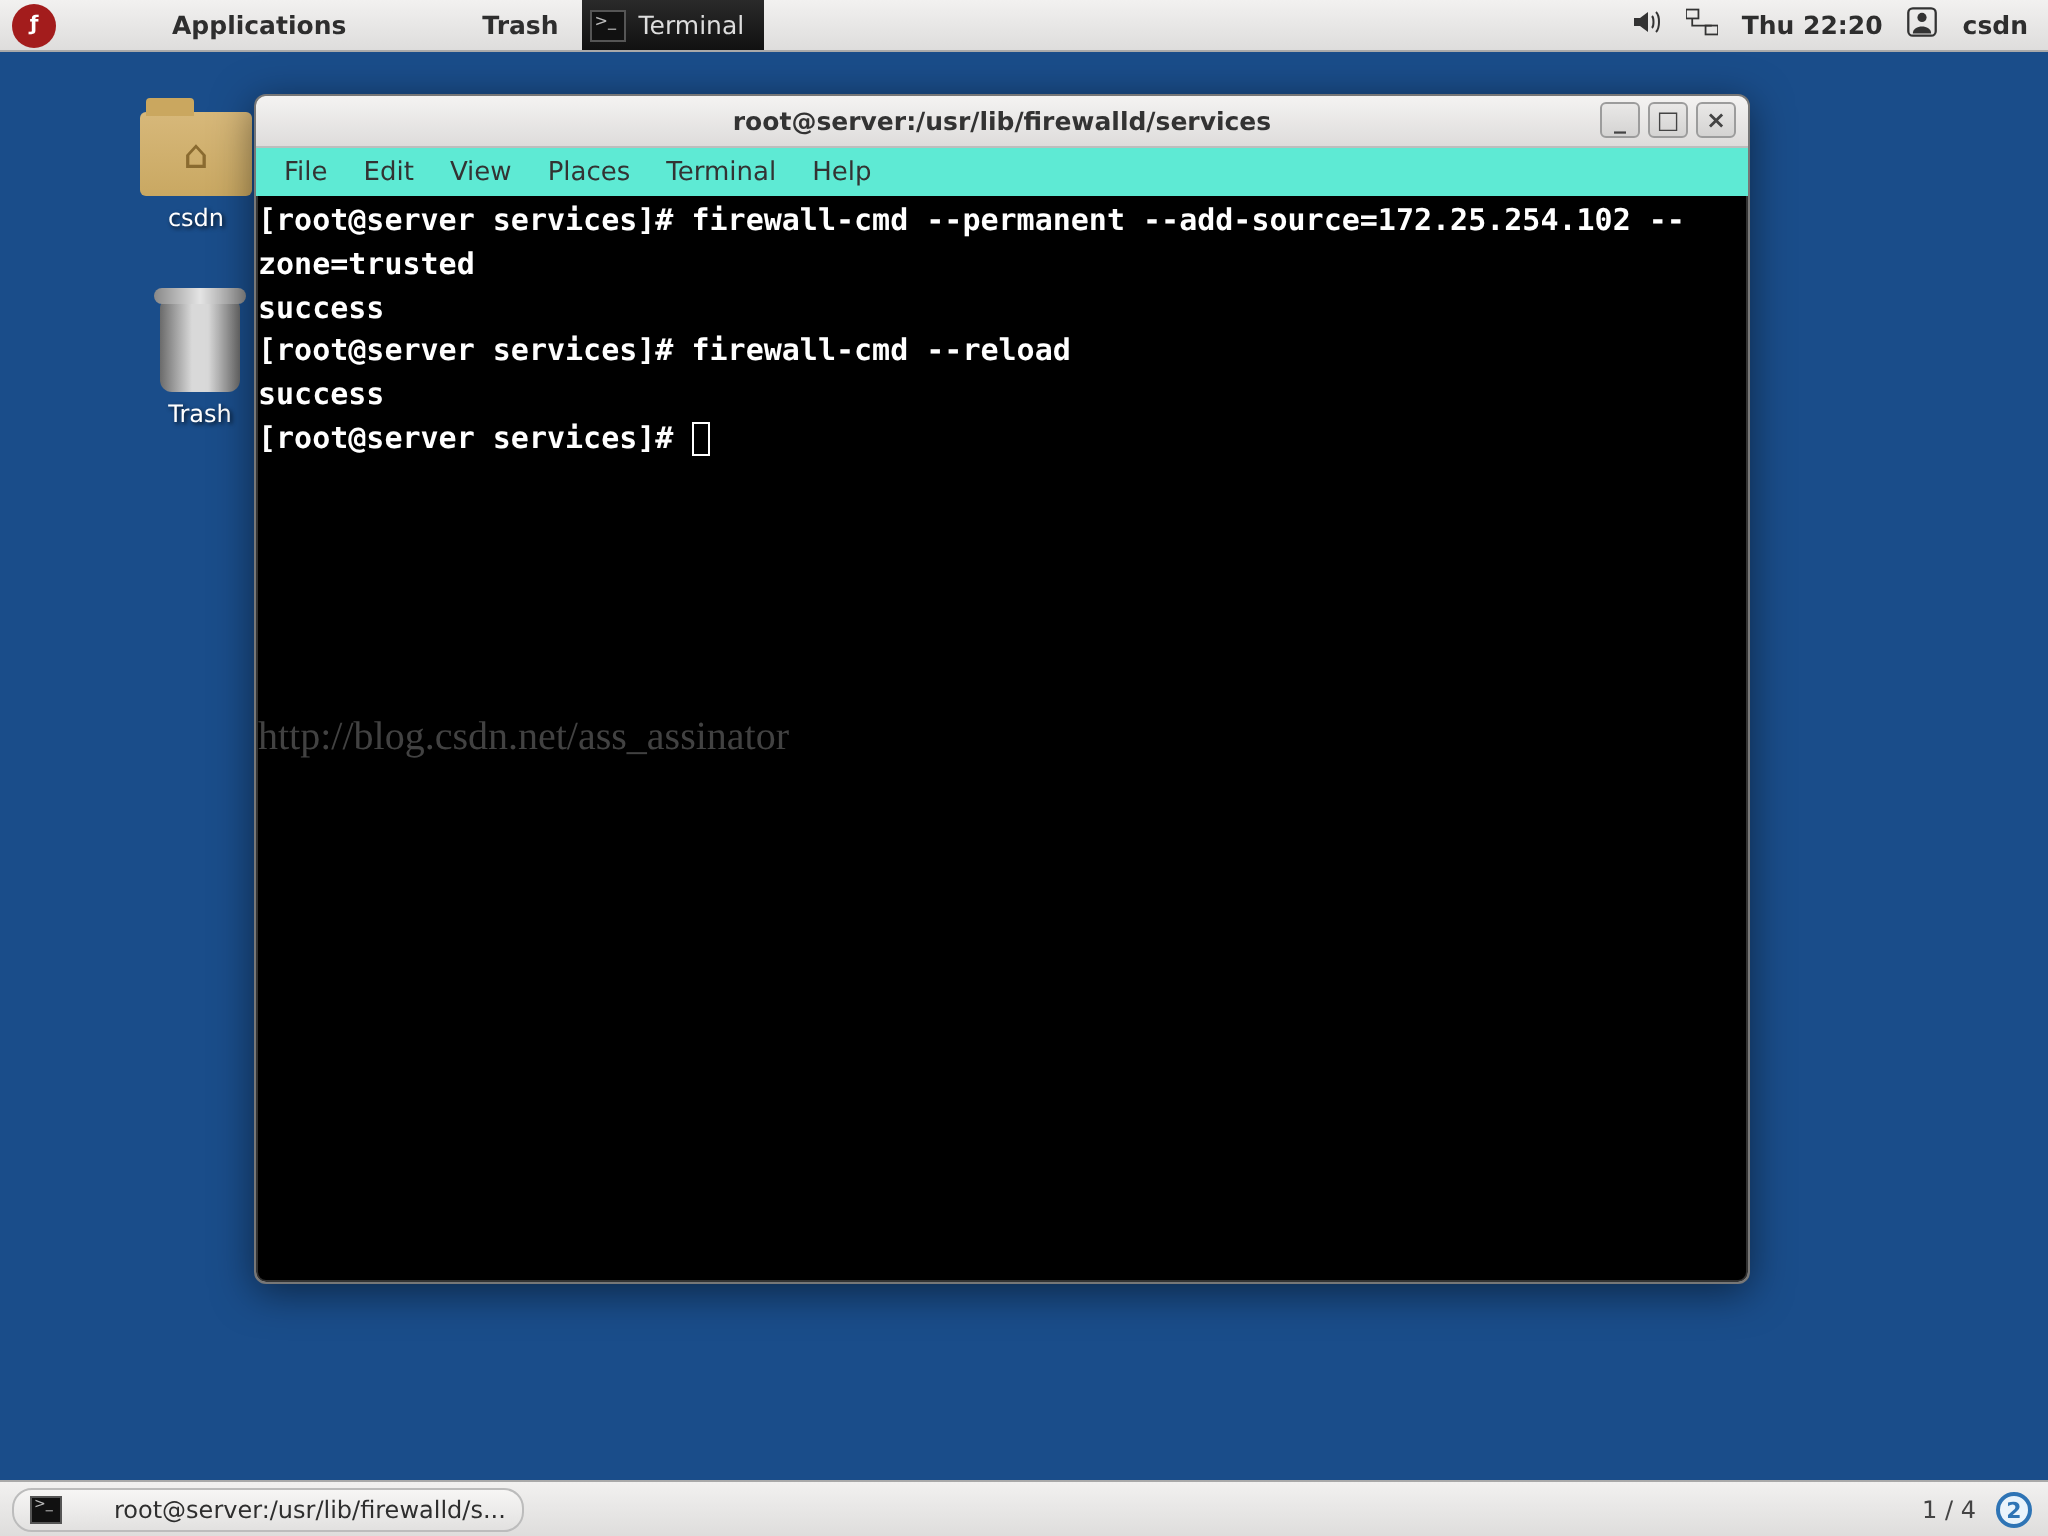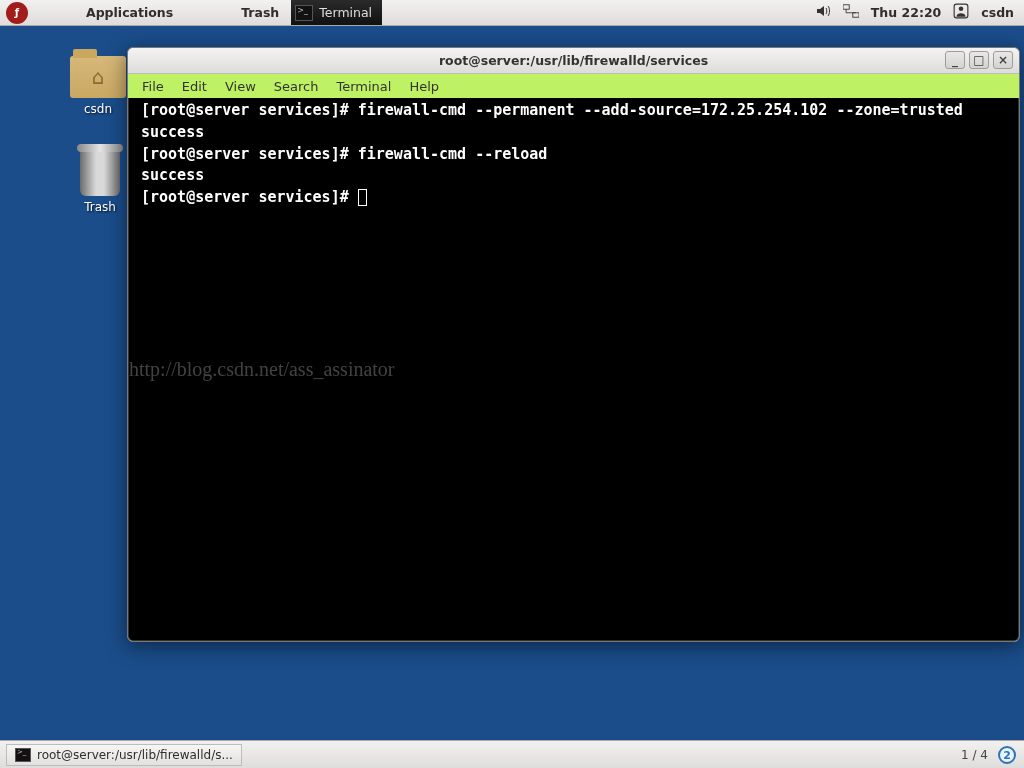--- a/index.html
+++ b/index.html
@@ -51,47 +51,47 @@
     border-radius:4px 4px 6px 6px; position:relative;
   }
   .desktop-icon .trash-can::before{
     content:""; position:absolute; top:-6px; left:-3px; right:-3px; height:8px;
     background:linear-gradient(90deg,#888,#e4e4e4,#888); border-radius:4px;
   }
   .desktop-icon .label{ text-shadow:1px 1px 2px rgba(0,0,0,.8); }
 
   
   .window {
-    position:absolute; left:127px; top:47px; width:893px; height:595px;
+    position:absolute; left:127px; top:47px; width:748px; height:595px;
     background:#eeeeec; border:1px solid #777; border-radius:6px;
     box-shadow:0 4px 20px rgba(0,0,0,.5);
     display:flex; flex-direction:column;
   }
   .titlebar{
     height:26px; background:linear-gradient(#f4f3f2,#dedcdb);
     border-bottom:1px solid #bdbdbd; border-radius:6px 6px 0 0;
     display:flex; align-items:center; justify-content:center; position:relative;
     font-size:12.5px; font-weight:bold; color:#333;
   }
   .win-buttons{ position:absolute; right:6px; top:3px; display:flex; gap:4px; }
   .win-btn{
     width:20px; height:18px; border:1px solid #9c9c9c; border-radius:3px;
     background:linear-gradient(#e9e8e7,#d4d3d2); color:#444;
     font-size:12px; line-height:16px; text-align:center; cursor:pointer;
   }
   .menubar{
-    height:24px; padding:0 6px; background:#bef264;
+    height:24px; padding:0 6px; background:#5eead4;
     display:flex; align-items:center; gap:2px; font-size:13px; color:#333;
   }
   .menubar .m{ padding:2px 8px; cursor:pointer; }
 
   .term-body{
     flex:1; background:#000; color:#fff;
     font-family:"DejaVu Sans Mono","Liberation Mono",monospace;
-    font-size:15px; line-height:1.45; padding:2px 12px;
+    font-size:15px; line-height:1.45; padding:2px 0;
     position:relative; white-space:pre-wrap; border:1px solid #333;
     border-top:none; border-bottom-left-radius:5px; border-bottom-right-radius:5px;
   }
   .term-body .bold{ font-weight:bold; }
   .watermark{
     position:absolute; left:0; right:0; top:50%; transform:translateY(-50%);
     font-family:"Nimbus Roman","Times New Roman",serif;
     font-size:20px; color:rgba(120,120,120,0.55); pointer-events:none;
   }
   .cursor{
@@ -99,22 +99,22 @@
   }
 
   
   .bottom-panel{
     position:absolute; left:0; right:0; bottom:0; height:28px;
     background:linear-gradient(#f2f1f0,#dedddc); border-top:1px solid #a9a9a9;
     display:flex; align-items:center; font-size:12px; color:#2e2e2e;
   }
   .bottom-panel .task{
     display:flex; align-items:center; height:22px; margin-left:6px; padding:0 8px;
-    background:linear-gradient(#f7f6f5,#e2e1e0); border:1px solid #bcbcbc; border-radius:0;
-    max-width:300px; overflow:hidden; cursor:pointer;
+    background:linear-gradient(#f7f6f5,#e2e1e0); border:1px solid #bcbcbc; border-radius:10px;
+    max-width:300px; overflow:hidden; cursor:pointer;gap:20px;
   }
   .bottom-panel .task .mini-term{width:16px;height:14px;background:#111;border:1px solid #555;margin-right:6px;position:relative;}
   .bottom-panel .task .mini-term::after{content:">_";color:#bbb;font-size:7px;position:absolute;top:-1px;left:1px;}
   .bottom-panel .spacer{flex:1;}
   .bottom-panel .ws{ margin-right:10px; font-size:12px; color:#444;text-align:center;}
   .bottom-panel .circle{
     width:18px; height:18px; border-radius:50%; border:2px solid #2e74b5;
     color:#2e74b5; font-size:11px; font-weight:bold; line-height:15px; text-align:center;
     margin-right:8px; background:#e9f3fb;
   }
@@ -176,21 +176,21 @@
     <div class="win-buttons">
       <div class="win-btn">_</div>
       <div class="win-btn">□</div>
       <div class="win-btn">×</div>
     </div>
   </div>
   <div class="menubar">
     <div class="m">File</div>
     <div class="m">Edit</div>
     <div class="m">View</div>
-    <div class="m">Search</div>
+    <div class="m">Places</div>
     <div class="m">Terminal</div>
     <div class="m">Help</div>
   </div>
   <div class="term-body"><span class="bold"><span>[root@server services]# </span><span>firewall-cmd --permanent --add-source=172.25.254.102 --zone=trusted</span></span>
 <span class="bold">success</span>
 <span class="bold"><span>[root@server services]# </span><span>firewall-cmd --reload</span></span>
 <span class="bold">success</span>
 <span class="bold">[root@server services]# </span><span class="cursor"></span>
     <div class="watermark">http://blog.csdn.net/ass_assinator</div>
   </div>

